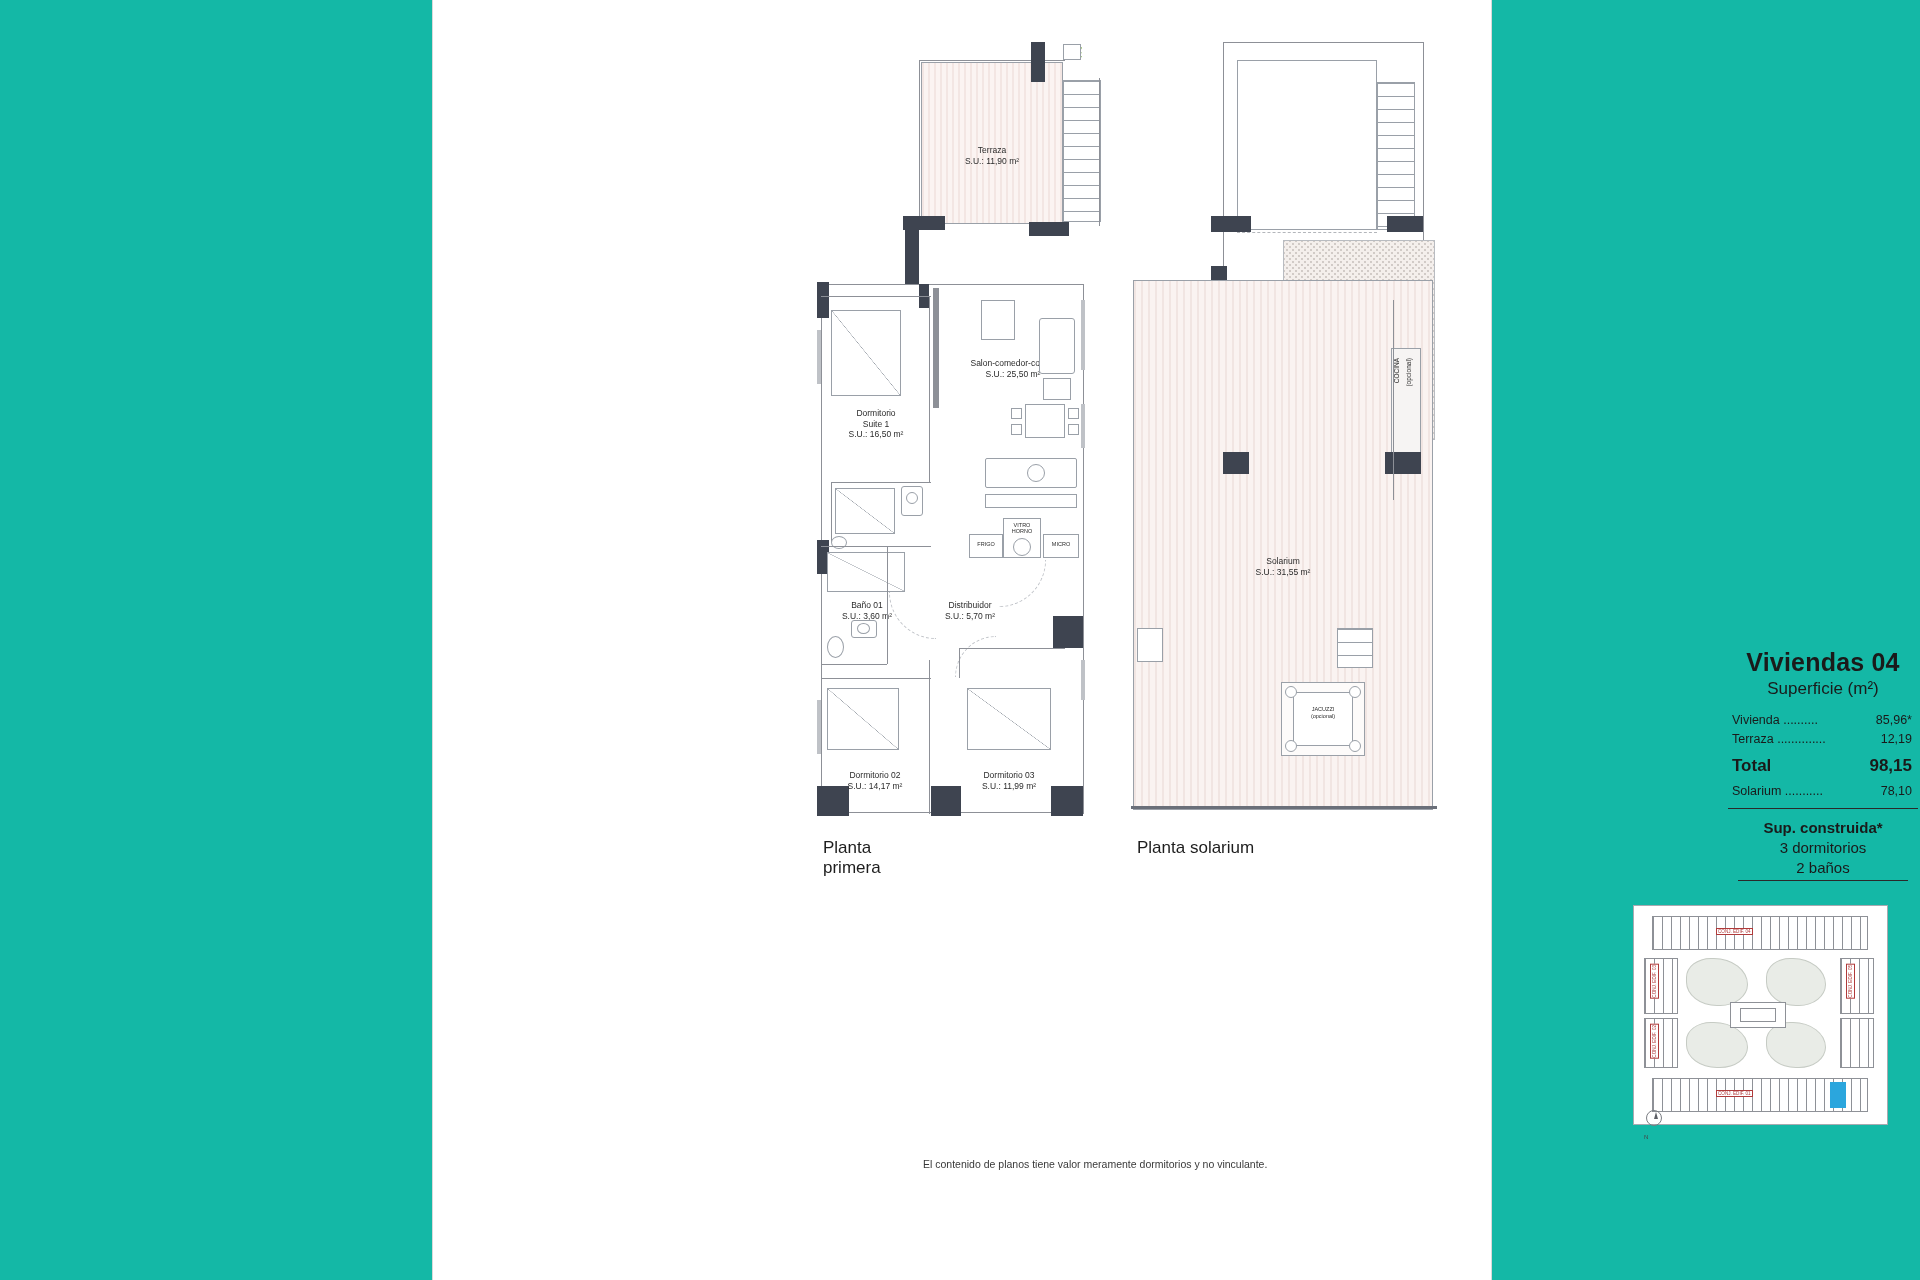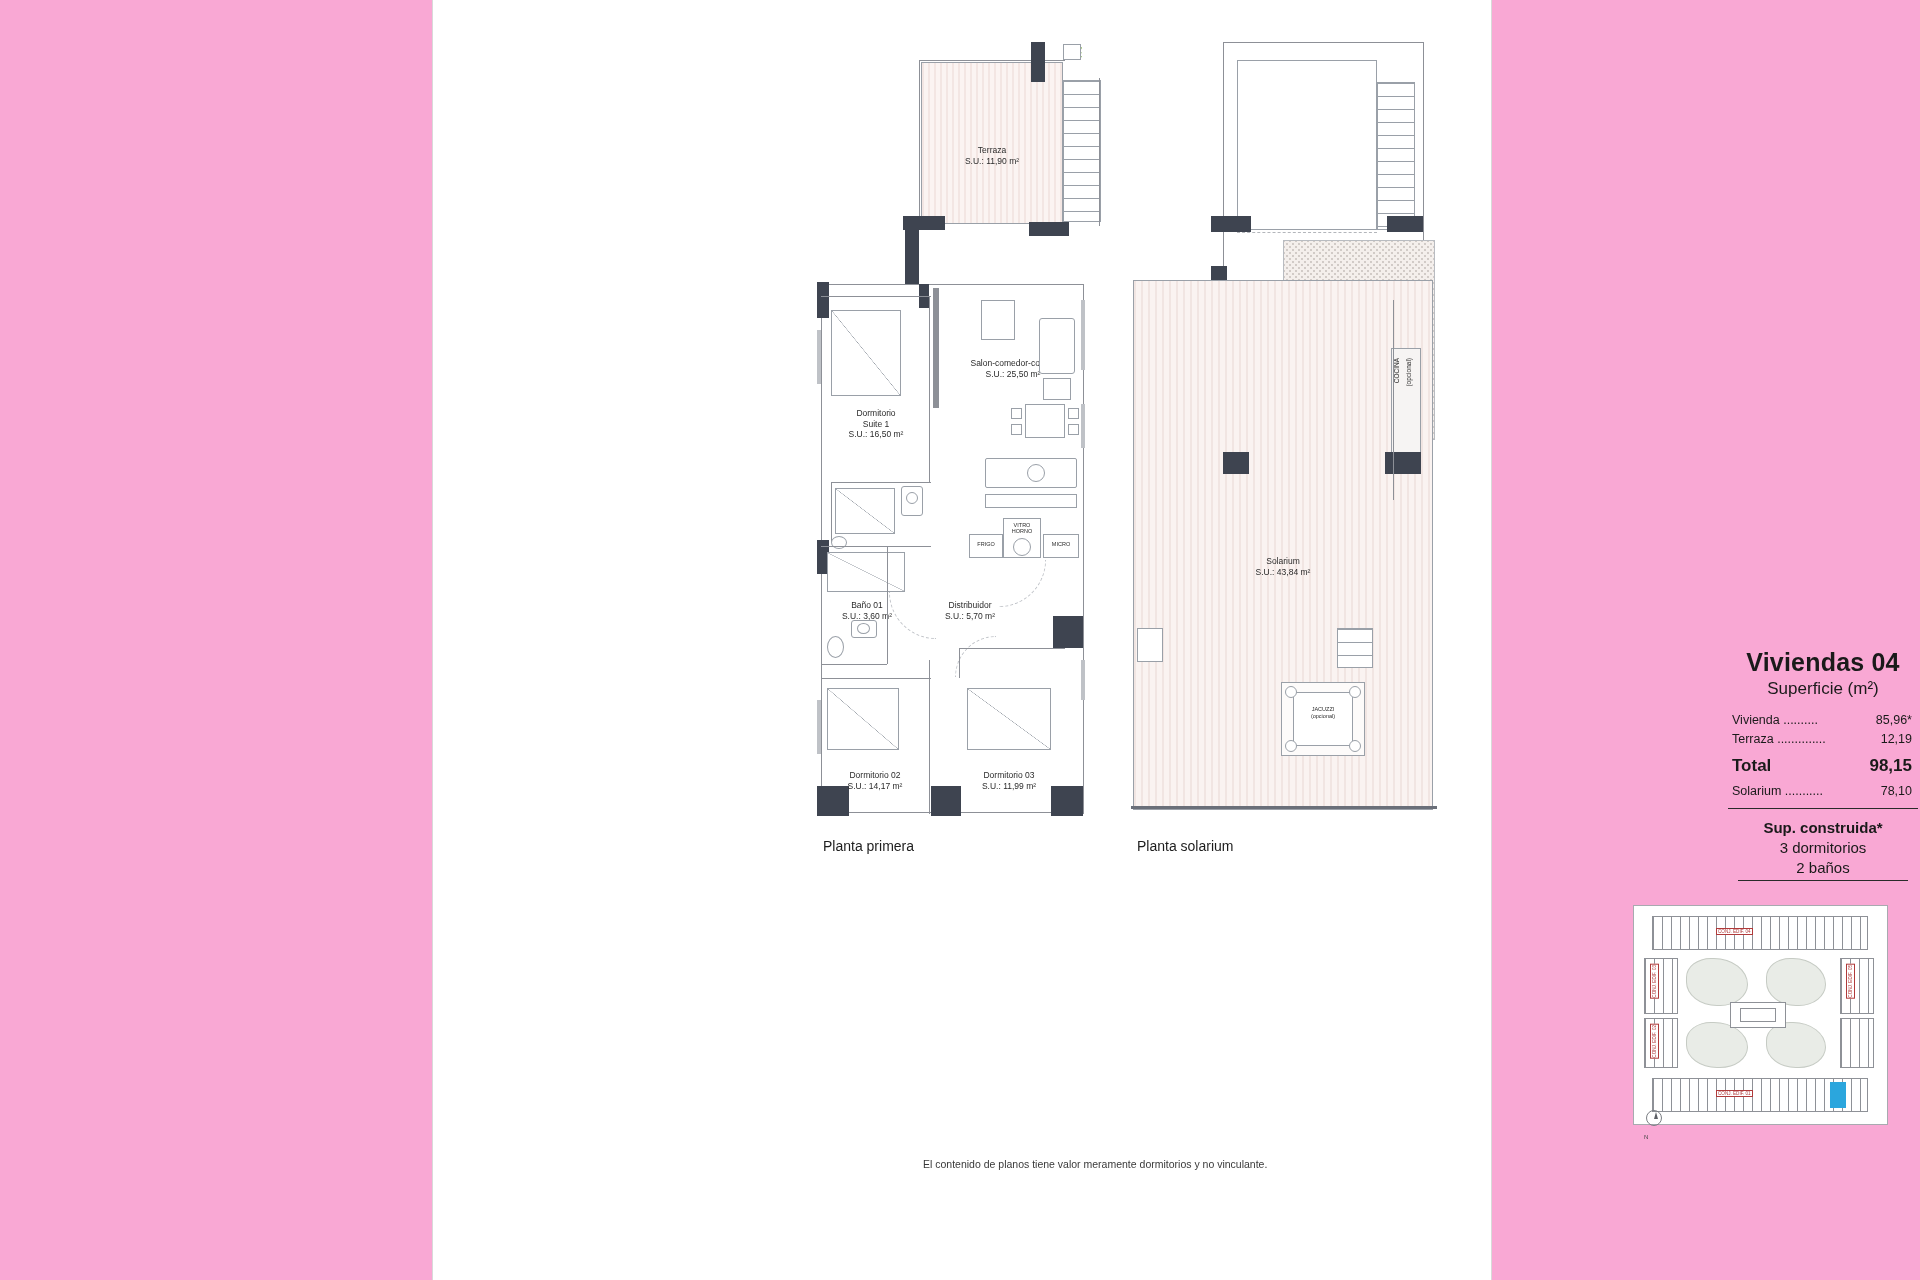--- a/index.html
+++ b/index.html
@@ -11,21 +11,21 @@
     width: 1920px;
     height: 1280px;
     font-family: "Liberation Sans", sans-serif;
     color: #222;
     overflow: hidden;
   }
   #page {
     position: relative;
     width: 1920px;
     height: 1280px;
-    background: #f9a8d4;
+    background: #14b8a6;
   }
   
   #sheet {
     position: absolute;
     left: 432px;
     top: 0px;
     width: 1060px;
     height: 1280px;
     background: #ffffff;
     border-left: 1px solid #d9d9d9;
@@ -143,21 +143,21 @@
     white-space: nowrap;
   }
   .label.small {
     font-size: 6.5px;
   }
   .label.tiny {
     font-size: 5.5px;
   }
   .plan-title {
     position: absolute;
-    font-size: 14px;
+    font-size: 17px;
     color: #1d1d1d;
   }
   .vert {
     writing-mode: vertical-rl;
     transform: rotate(180deg);
   }
 
   
   #info {
     position: absolute;
@@ -454,21 +454,21 @@
       <div class="wall" style="left:684px; top:216px; width:36px; height:16px;"></div>
       <div class="wall" style="left:508px; top:266px; width:16px; height:36px;"></div>
       <div class="wall" style="left:684px; top:266px; width:36px; height:36px;"></div>
 
       <div class="hatch-dots" style="left:580px; top:240px; width:152px; height:200px;"></div>
 
       <div class="hatch-solarium" style="left:430px; top:280px; width:300px; height:530px;"></div>
 
       <div class="label" style="left:480px; top:556px; width:200px;">
         <span>Solarium</span><br>
-        <span>S.U.: 43,84 m²</span>
+        <span>S.U.: 31,55 m²</span>
       </div>
 
       <div class="furn" style="left:688px; top:348px; width:30px; height:110px; background:#f6f4f3;"></div>
       <div class="label small vert" style="left:690px; top:358px; width:12px; text-align:left; line-height:1.1;">COCINA</div>
       <div class="label small vert" style="left:702px; top:358px; width:12px; text-align:left; line-height:1.1;">(opcional)</div>
 
       <div class="wall" style="left:682px; top:452px; width:36px; height:22px;"></div>
       <div class="wall" style="left:520px; top:452px; width:26px; height:22px;"></div>
       <div class="line" style="left:690px; top:300px; width:1px; height:200px;"></div>
 

